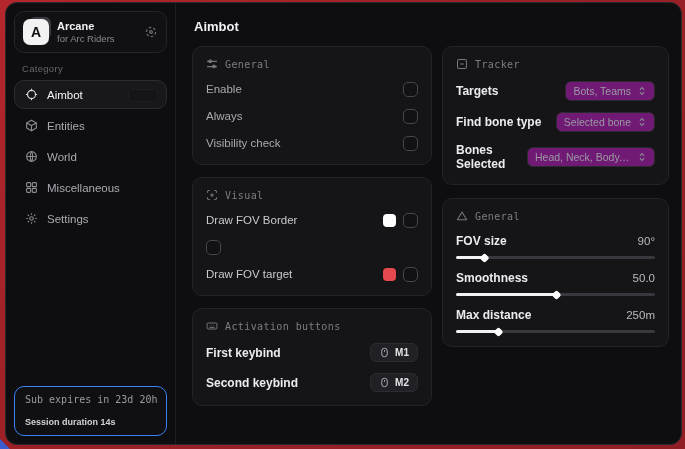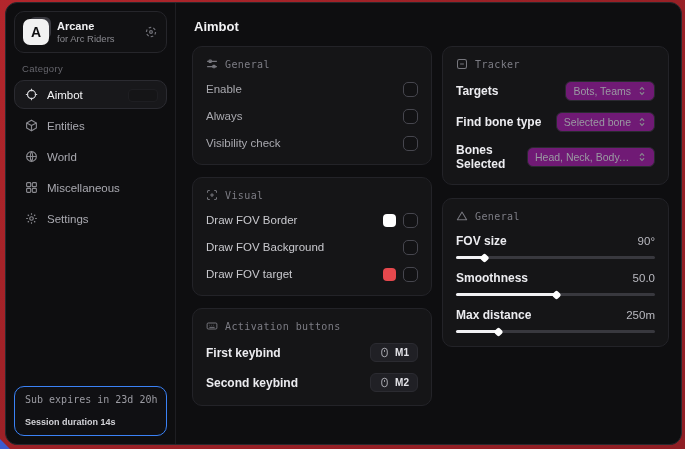--- a/index.html
+++ b/index.html
@@ -208,21 +208,20 @@
             <span class="sec-title">Visual</span>
           </div>
           <div class="row">
             <span class="row-label lite">Draw FOV Border</span>
             <span class="right-controls">
               <span class="swatch" style="background-color: rgb(255, 255, 255);"></span>
               <span class="checkbox"></span>
             </span>
           </div>
           <div class="row">
-            <span class="row-label lite">Draw FOV Background</span>
             <span class="checkbox"></span>
           </div>
           <div class="row">
             <span class="row-label lite">Draw FOV target</span>
             <span class="right-controls">
               <span class="swatch" style="background-color: rgb(229, 72, 77);"></span>
               <span class="checkbox"></span>
             </span>
           </div>
         </div>

